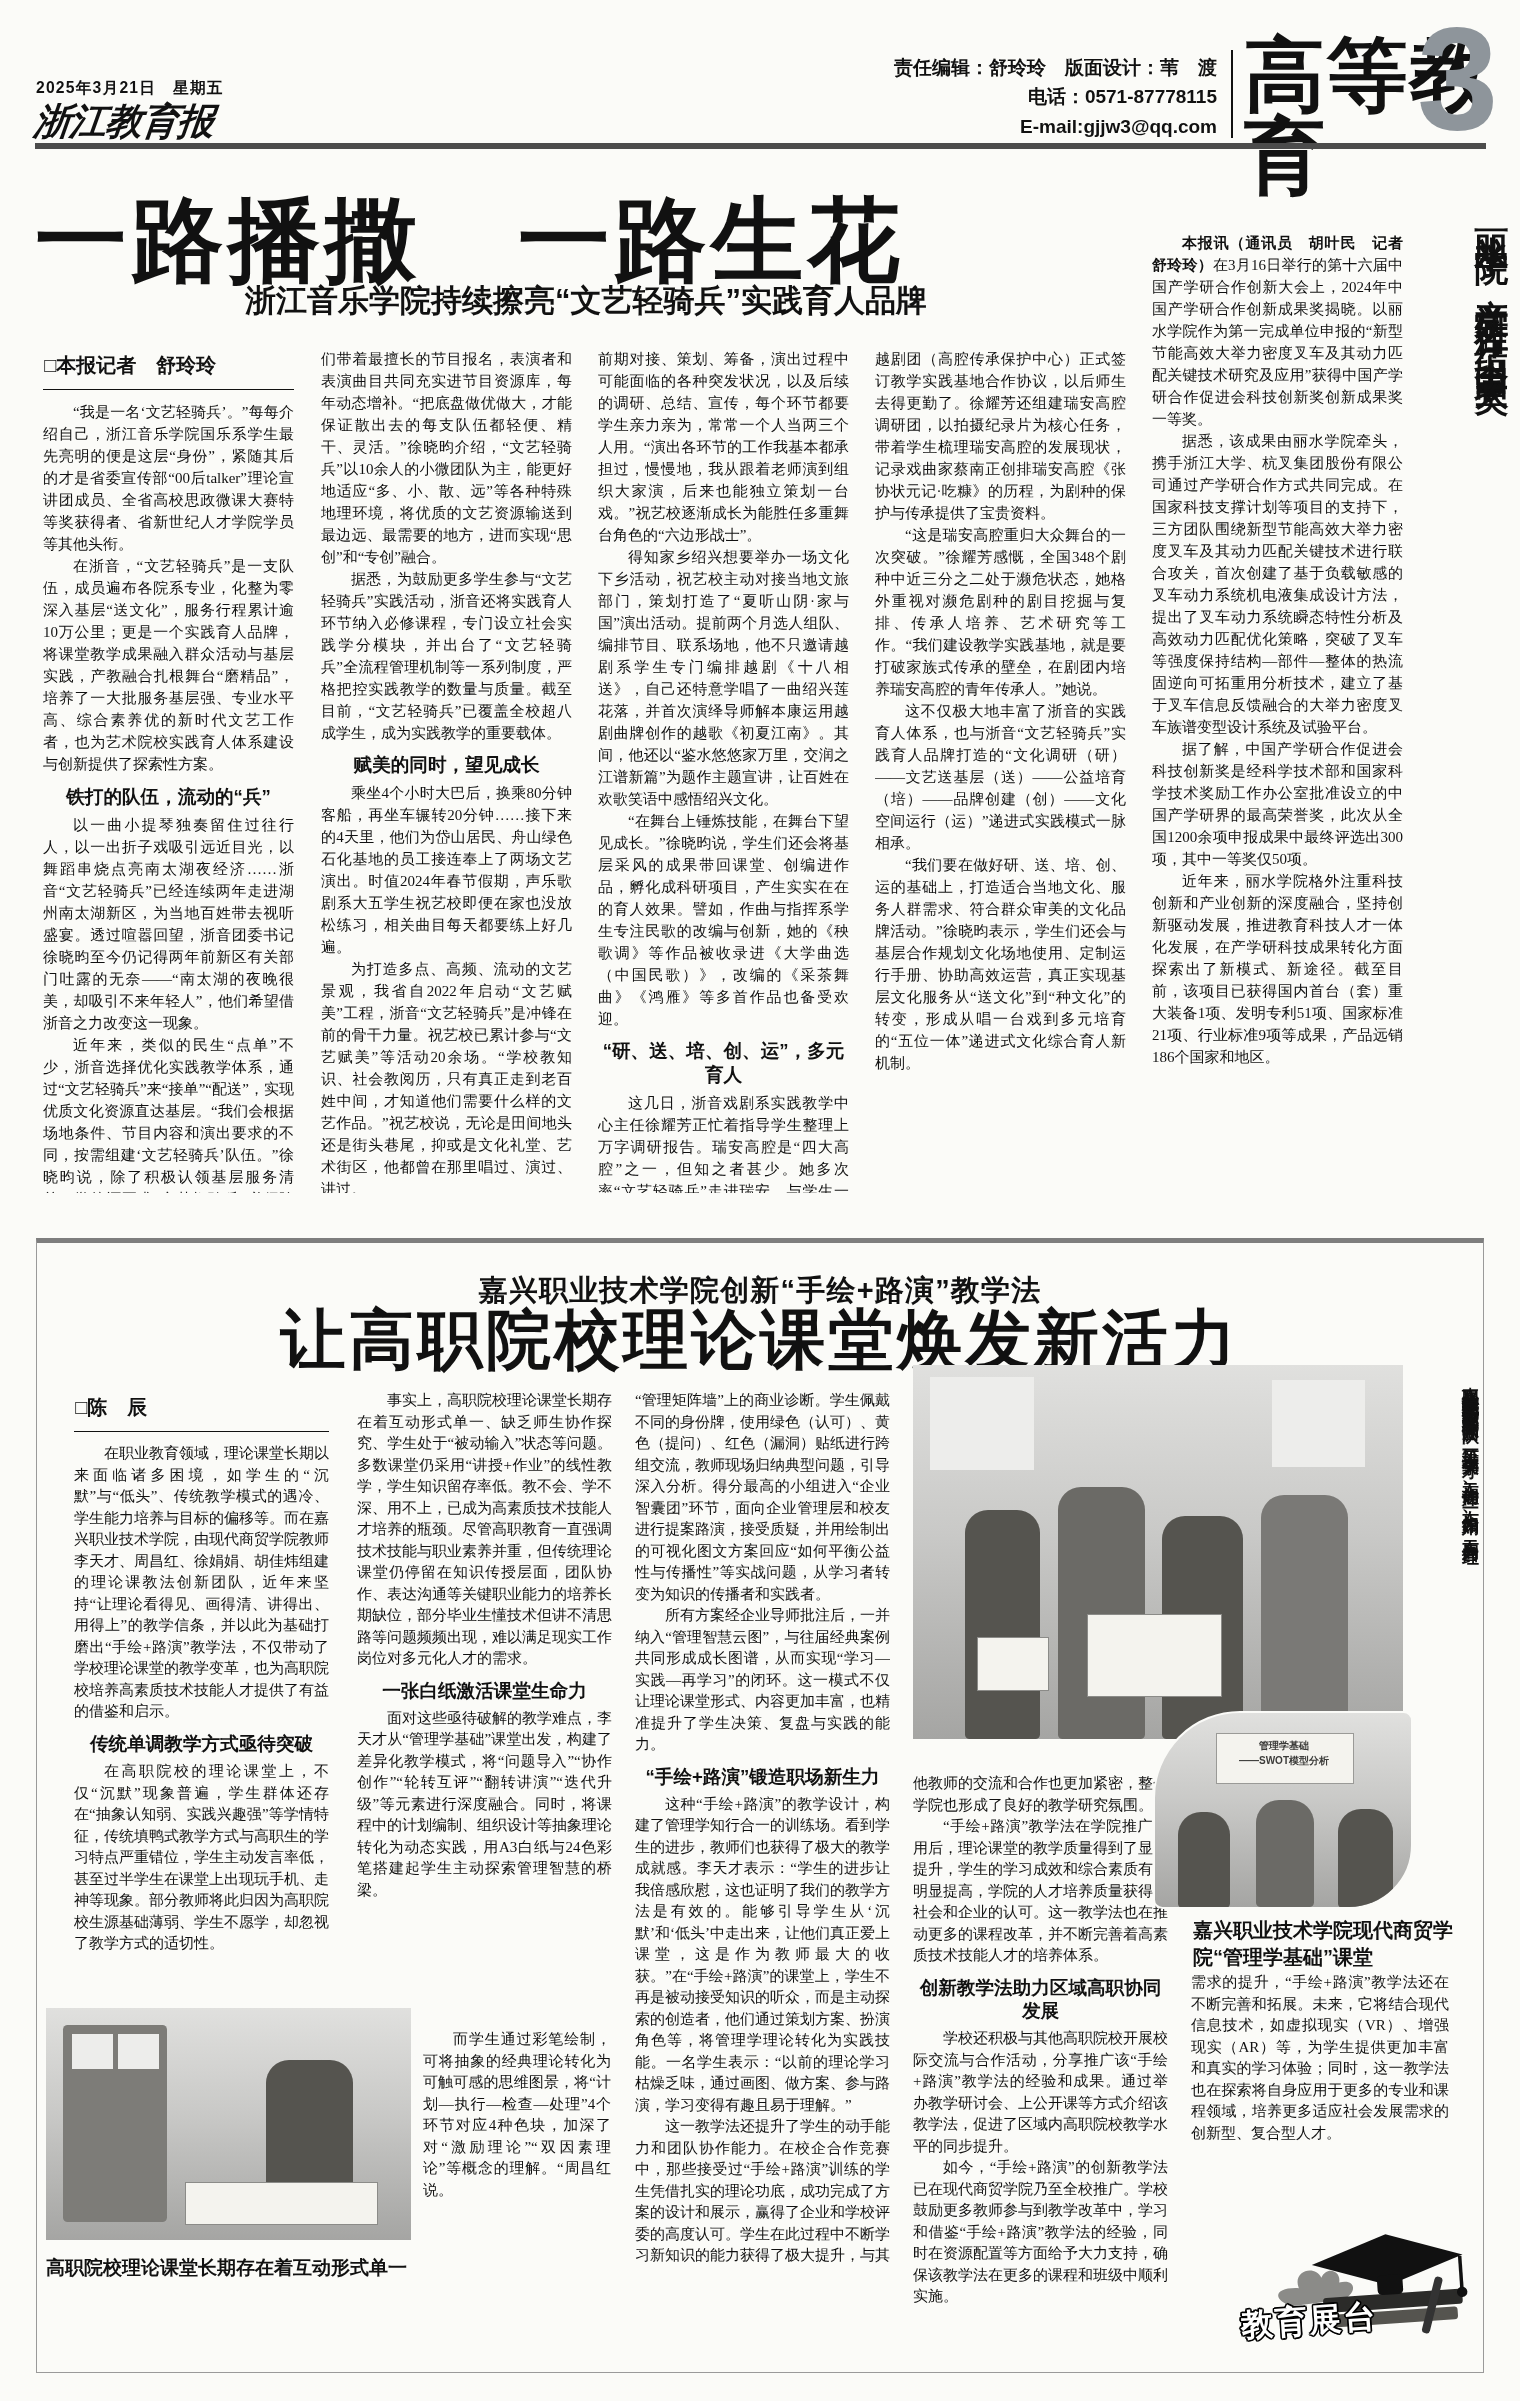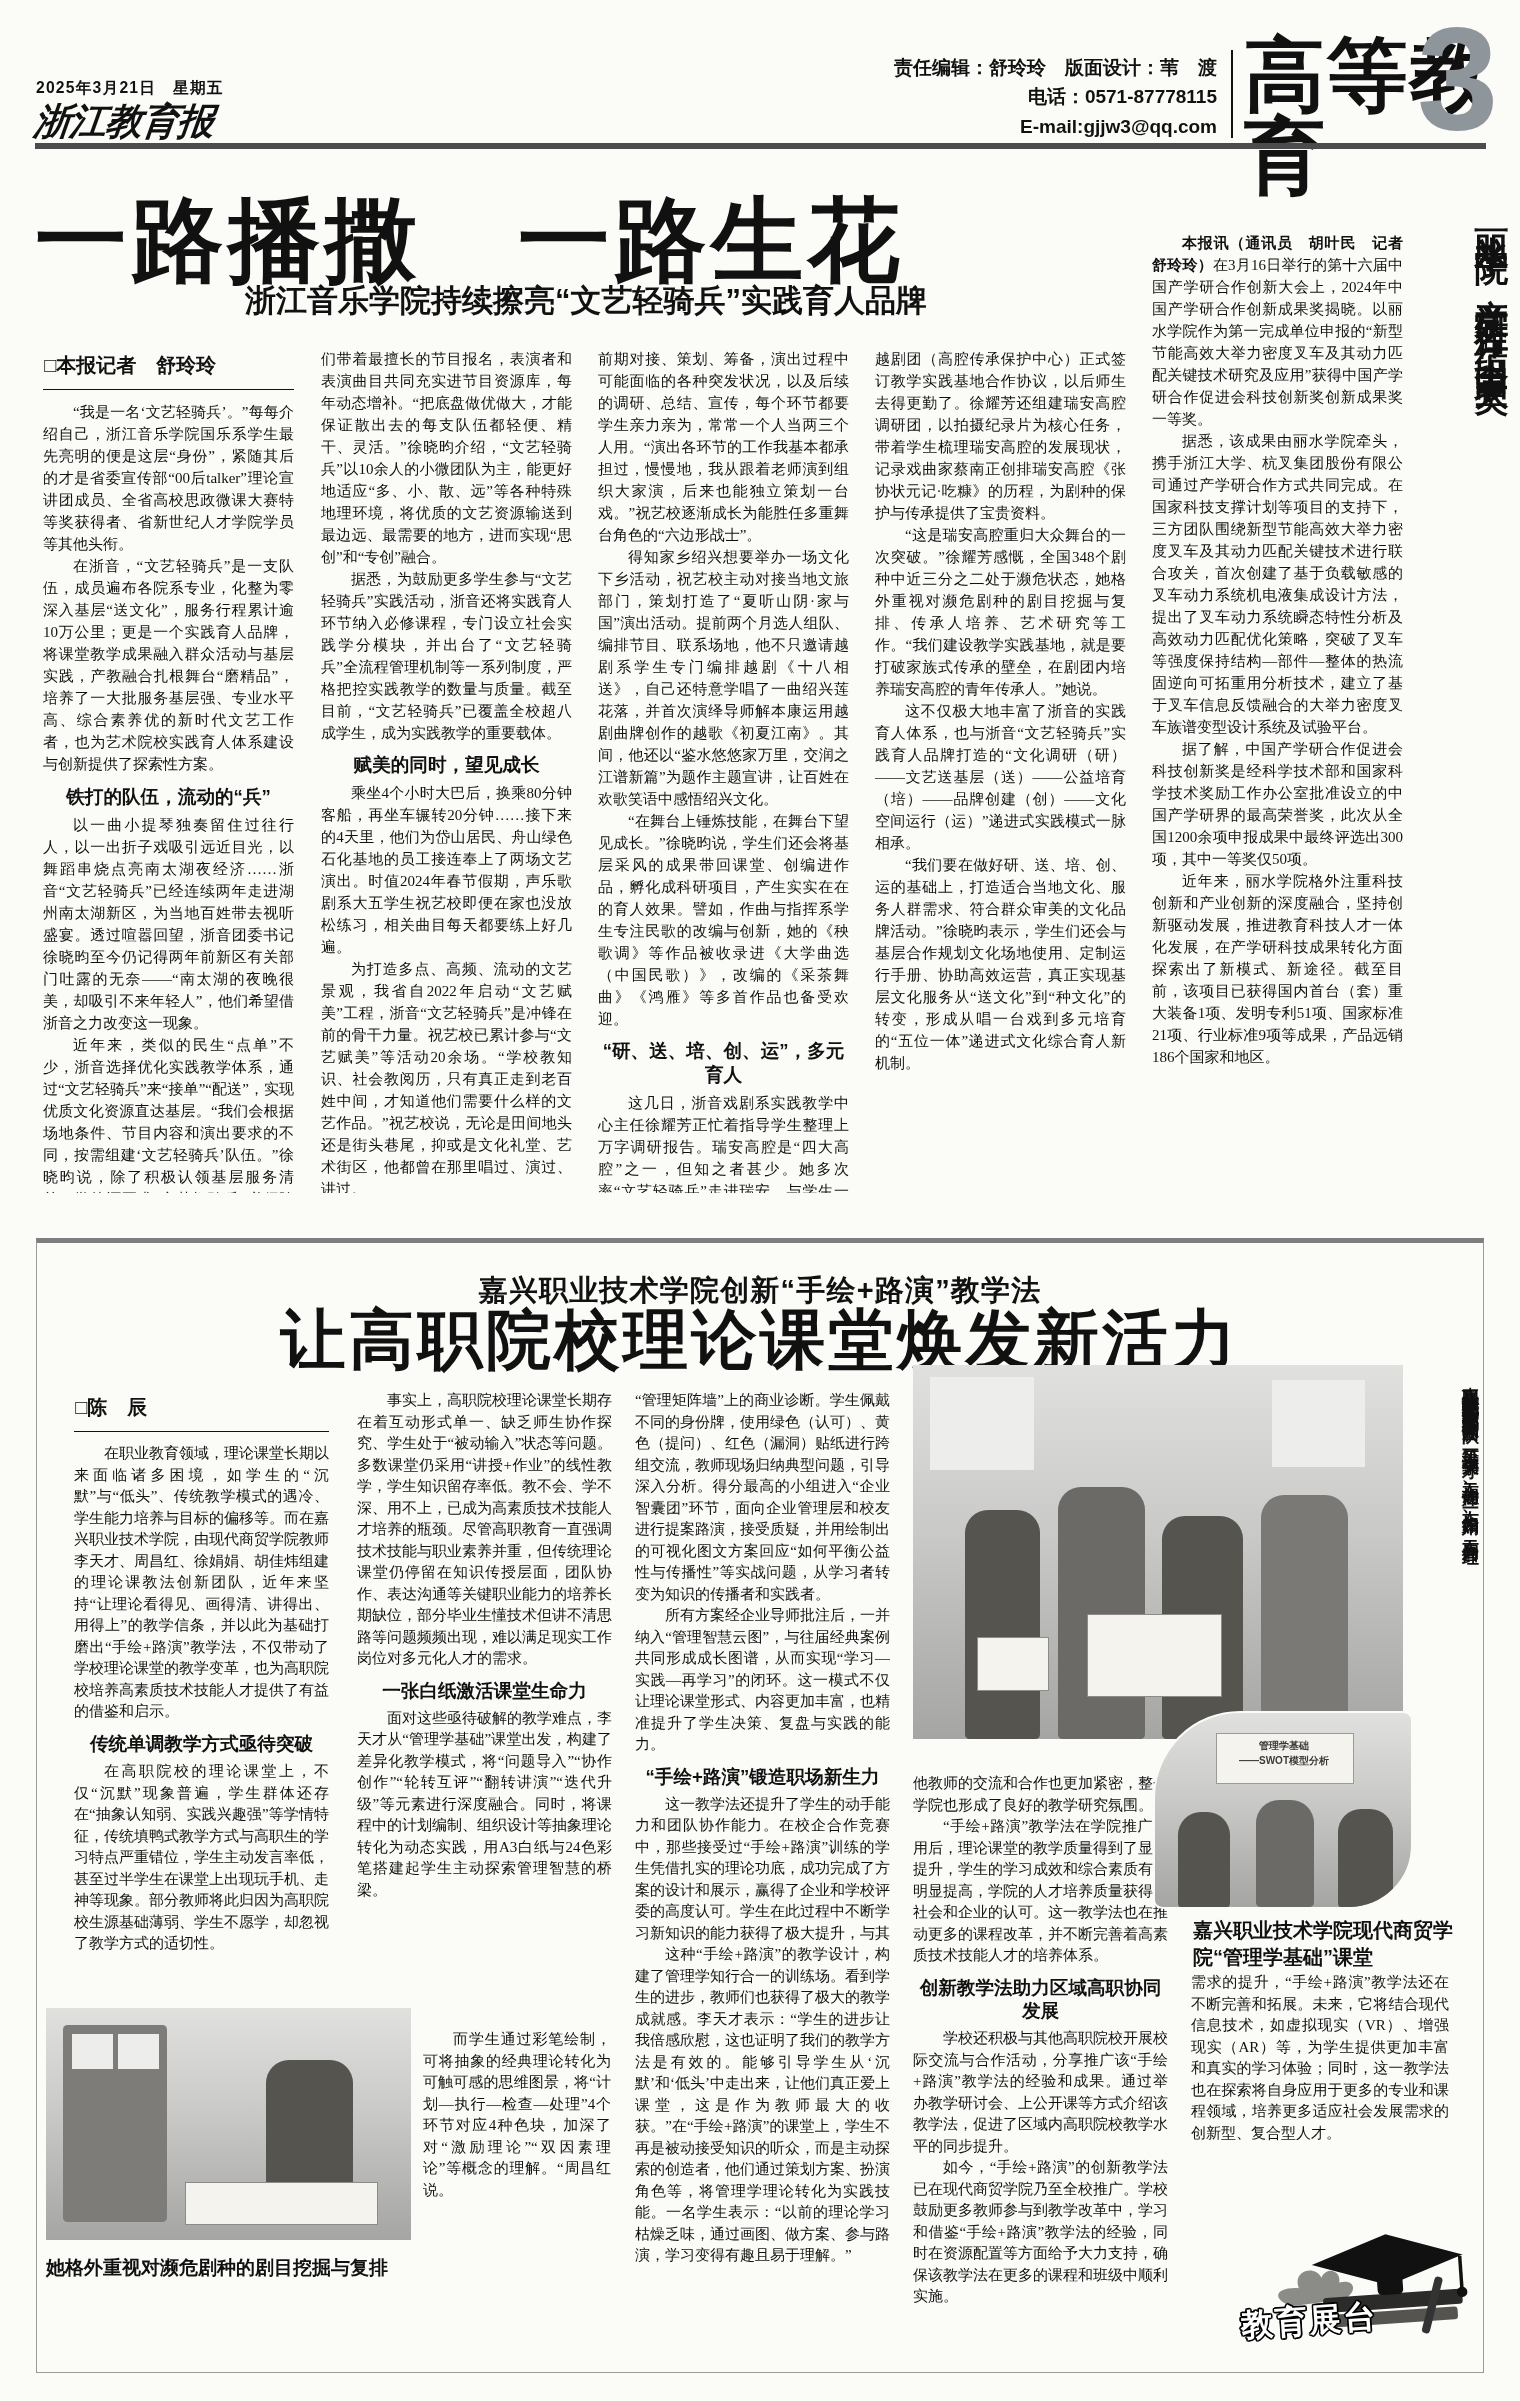--- a/index.html
+++ b/index.html
@@ -131,22 +131,22 @@
         <div class="subhead">一张白纸激活课堂生命力</div>
         <p class="para">面对这些亟待破解的教学难点，李天才从“管理学基础”课堂出发，构建了差异化教学模式，将“问题导入”“协作创作”“轮转互评”“翻转讲演”“迭代升级”等元素进行深度融合。同时，将课程中的计划编制、组织设计等抽象理论转化为动态实践，用A3白纸与24色彩笔搭建起学生主动探索管理智慧的桥梁。</p>
       </div>
     <div class="abs col" style="left:423px;top:2029px;width:188px;height:316px;">
         <p class="para">而学生通过彩笔绘制，可将抽象的经典理论转化为可触可感的思维图景，将“计划—执行—检查—处理”4个环节对应4种色块，加深了对“激励理论”“双因素理论”等概念的理解。“周昌红说。</p>
       </div>
     <div class="abs col" style="left:635px;top:1390px;width:255px;height:952px;">
         <p class="para noind">“管理矩阵墙”上的商业诊断。学生佩戴不同的身份牌，使用绿色（认可）、黄色（提问）、红色（漏洞）贴纸进行跨组交流，教师现场归纳典型问题，引导深入分析。得分最高的小组进入“企业智囊团”环节，面向企业管理层和校友进行提案路演，接受质疑，并用绘制出的可视化图文方案回应“如何平衡公益性与传播性”等实战问题，从学习者转变为知识的传播者和实践者。</p>
         <p class="para">所有方案经企业导师批注后，一并纳入“管理智慧云图”，与往届经典案例共同形成成长图谱，从而实现“学习—实践—再学习”的闭环。这一模式不仅让理论课堂形式、内容更加丰富，也精准提升了学生决策、复盘与实践的能力。</p>
         <div class="subhead">“手绘+路演”锻造职场新生力</div>
+        <p class="para">这种“手绘+路演”的教学设计，构建了管理学知行合一的训练场。看到学生的进步，教师们也获得了极大的教学成就感。李天才表示：“学生的进步让我倍感欣慰，这也证明了我们的教学方法是有效的。能够引导学生从‘沉默’和‘低头’中走出来，让他们真正爱上课堂，这是作为教师最大的收获。”在“手绘+路演”的课堂上，学生不再是被动接受知识的听众，而是主动探索的创造者，他们通过策划方案、扮演角色等，将管理学理论转化为实践技能。一名学生表示：“以前的理论学习枯燥乏味，通过画图、做方案、参与路演，学习变得有趣且易于理解。”</p>
         <p class="para">这一教学法还提升了学生的动手能力和团队协作能力。在校企合作竞赛中，那些接受过“手绘+路演”训练的学生凭借扎实的理论功底，成功完成了方案的设计和展示，赢得了企业和学校评委的高度认可。学生在此过程中不断学习新知识的能力获得了极大提升，与其</p>
-        <p class="para">这种“手绘+路演”的教学设计，构建了管理学知行合一的训练场。看到学生的进步，教师们也获得了极大的教学成就感。李天才表示：“学生的进步让我倍感欣慰，这也证明了我们的教学方法是有效的。能够引导学生从‘沉默’和‘低头’中走出来，让他们真正爱上课堂，这是作为教师最大的收获。”在“手绘+路演”的课堂上，学生不再是被动接受知识的听众，而是主动探索的创造者，他们通过策划方案、扮演角色等，将管理学理论转化为实践技能。一名学生表示：“以前的理论学习枯燥乏味，通过画图、做方案、参与路演，学习变得有趣且易于理解。”</p>
       </div>
     <div class="abs col" style="left:913px;top:1773px;width:255px;height:569px;">
         <p class="para noind">他教师的交流和合作也更加紧密，整个学院也形成了良好的教学研究氛围。</p>
         <p class="para">“手绘+路演”教学法在学院推广应用后，理论课堂的教学质量得到了显著提升，学生的学习成效和综合素质有了明显提高，学院的人才培养质量获得了社会和企业的认可。这一教学法也在推动更多的课程改革，并不断完善着高素质技术技能人才的培养体系。</p>
         <div class="subhead">创新教学法助力区域高职协同发展</div>
         <p class="para">学校还积极与其他高职院校开展校际交流与合作活动，分享推广该“手绘+路演”教学法的经验和成果。通过举办教学研讨会、上公开课等方式介绍该教学法，促进了区域内高职院校教学水平的同步提升。</p>
         <p class="para">如今，“手绘+路演”的创新教学法已在现代商贸学院乃至全校推广。学校鼓励更多教师参与到教学改革中，学习和借鉴“手绘+路演”教学法的经验，同时在资源配置等方面给予大力支持，确保该教学法在更多的课程和班级中顺利实施。</p>
       </div>
     <div class="abs col" style="left:1191px;top:1972px;width:258px;height:260px;">
         <p class="para noind">需求的提升，“手绘+路演”教学法还在不断完善和拓展。未来，它将结合现代信息技术，如虚拟现实（VR）、增强现实（AR）等，为学生提供更加丰富和真实的学习体验；同时，这一教学法也在探索将自身应用于更多的专业和课程领域，培养更多适应社会发展需求的创新型、复合型人才。</p>
@@ -175,21 +175,21 @@
   </div>
   <div class="abs caption" style="left:1193px;top:1917px;width:272px;font-size:20px;">嘉兴职业技术学院现代商贸学院“管理学基础”课堂</div>
 
   <div class="abs photo" style="left:46px;top:2008px;width:365px;height:232px;">
     <div class="ph-shape" style="left:17.4px;top:17.4px;width:104px;height:197px;border-radius:4.6px;background:#7d7c78;"></div>
     <div class="ph-light" style="left:26px;top:26px;width:41px;height:35px;"></div>
     <div class="ph-light" style="left:72px;top:26px;width:41px;height:35px;"></div>
     <div class="ph-shape" style="left:220px;top:52px;width:87px;height:133px;"></div>
     <div class="ph-paper" style="left:139px;top:174px;width:191px;height:41px;"></div>
   </div>
-  <div class="abs caption" style="left:46px;top:2255px;width:383px;">她格外重视对濒危剧种的剧目挖掘与复排</div>
+  <div class="abs caption" style="left:46px;top:2255px;width:383px;">高职院校理论课堂长期存在着互动形式单一</div>
 
   <div class="abs badge" style="left:1235px;top:2226px;width:244px;height:122px;">
     <svg width="244" height="122" viewBox="0 0 420 210">
       <path d="M95 130 C60 115 70 95 110 100 C100 70 140 60 150 85 C160 65 185 75 180 95 C210 90 210 115 185 125 Z" fill="#8b8b88"></path>
       <rect x="150" y="120" width="240" height="26" rx="6" fill="#2b2b29"></rect>
       <rect x="160" y="150" width="220" height="22" rx="6" fill="#55544f"></rect>
       <polygon points="265,18 395,62 265,106 135,62" fill="#111"></polygon>
       <rect x="245" y="88" width="44" height="34" rx="8" fill="#111"></rect>
       <line x1="390" y1="64" x2="390" y2="120" stroke="#111" stroke-width="6"></line>
       <circle cx="390" cy="126" r="9" fill="#111"></circle>

